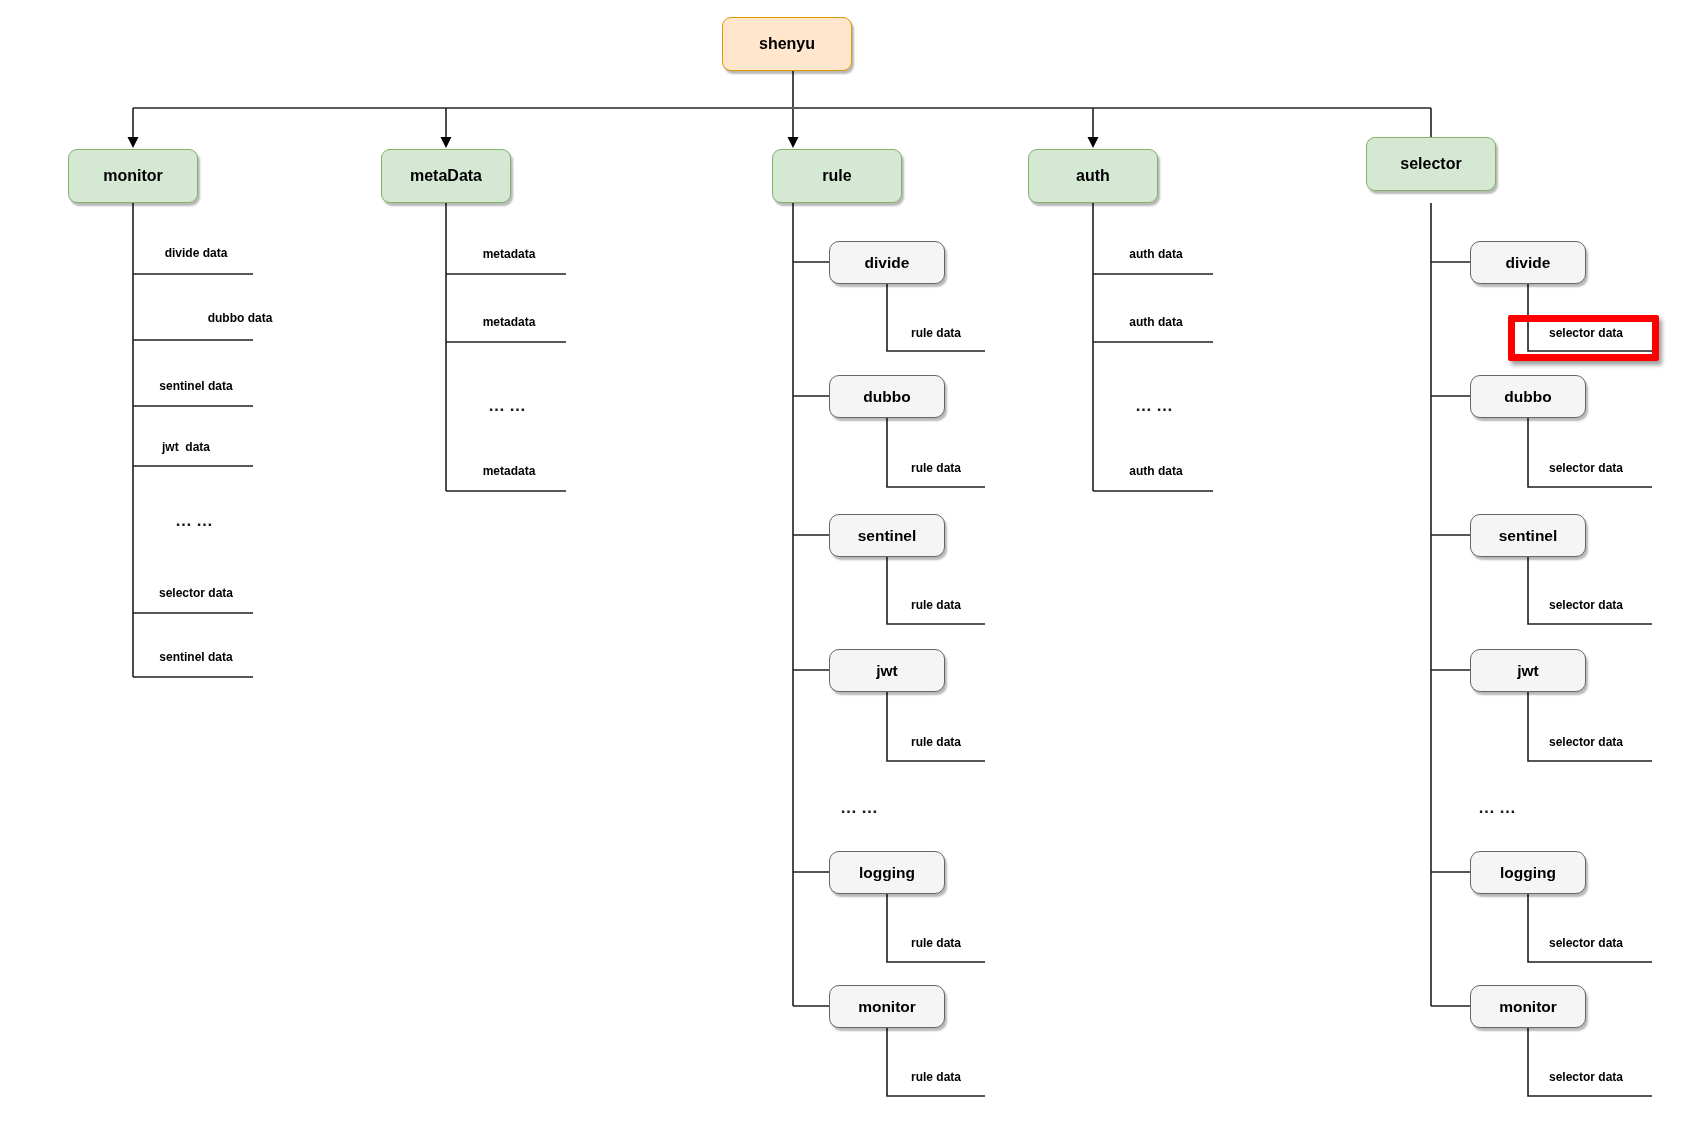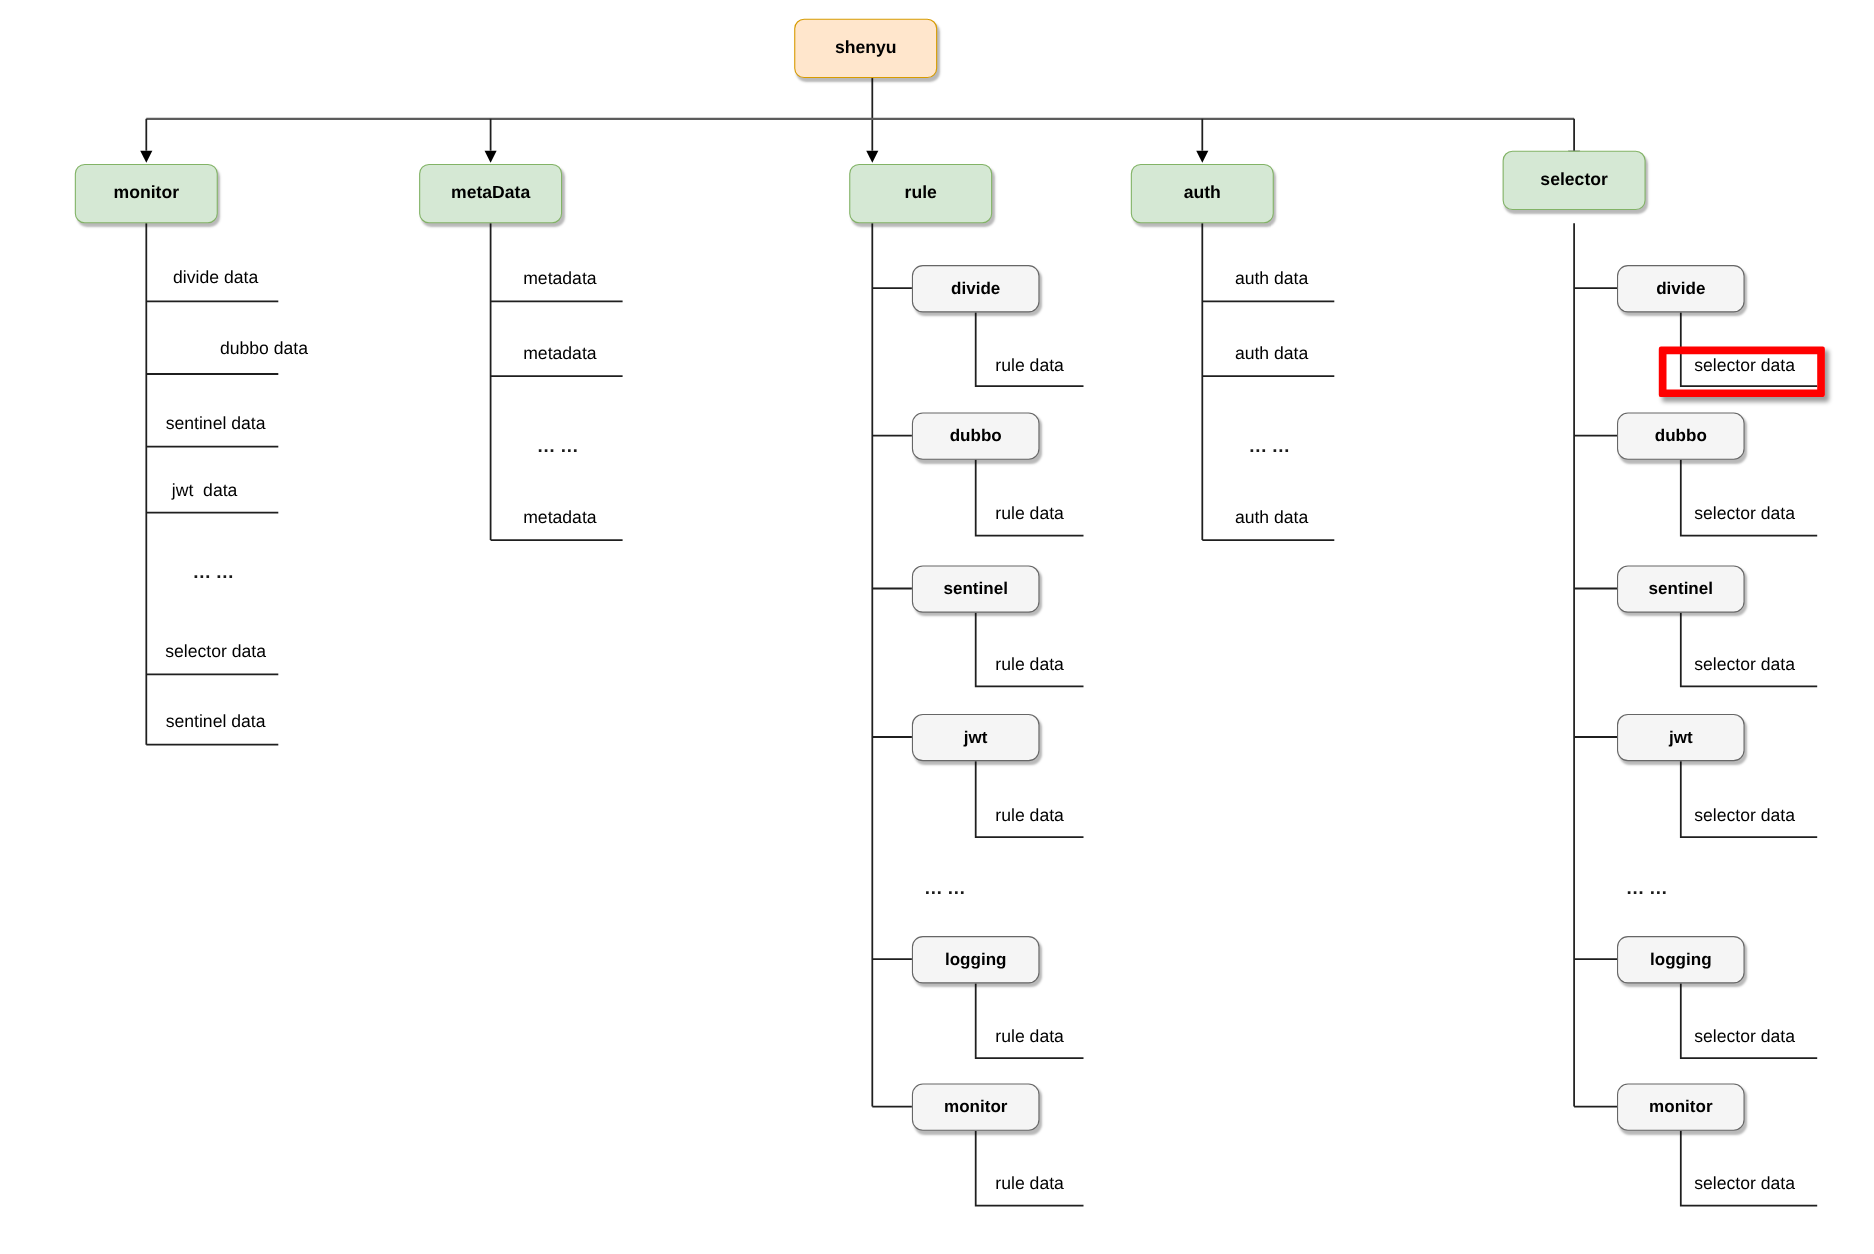--- a/index.html
+++ b/index.html
@@ -14,21 +14,21 @@
   .node{
     position:absolute;display:flex;align-items:center;justify-content:center;
     font-weight:bold;font-size:16px;box-sizing:border-box;text-align:center;
     box-shadow:2px 3px 2px rgba(0,0,0,0.28);
   }
   .root{width:130px;height:54px;background:var(--root-fill,#ffe6cc);border:1.5px solid var(--root-stroke,#d79b00);border-radius:9px;}
   .branch{width:130px;height:54px;background:var(--branch-fill,#d5e8d4);border:1.5px solid var(--branch-stroke,#82b366);border-radius:9px;}
   .child{width:116px;height:43px;background:var(--node-fill,#f5f5f5);border:1.5px solid var(--node-stroke,#666666);border-radius:10px;font-size:15.5px;}
   .leaf{
     position:absolute;transform:translate(-50%,-50%);
-    font-size:16px;white-space:pre;line-height:1;
+    font-size:12px;white-space:pre;line-height:1;font-weight:bold;
   }
   .dots{
     position:absolute;transform:translate(-50%,-50%);
     font-size:17px;font-weight:bold;letter-spacing:4px;line-height:1;color:#1a1a1a;
   }
   .hl{
     position:absolute;box-sizing:border-box;
     border:7px solid var(--highlight,#ff0000);border-radius:2px;
     box-shadow:3px 4px 4px rgba(0,0,0,0.38);
   }

